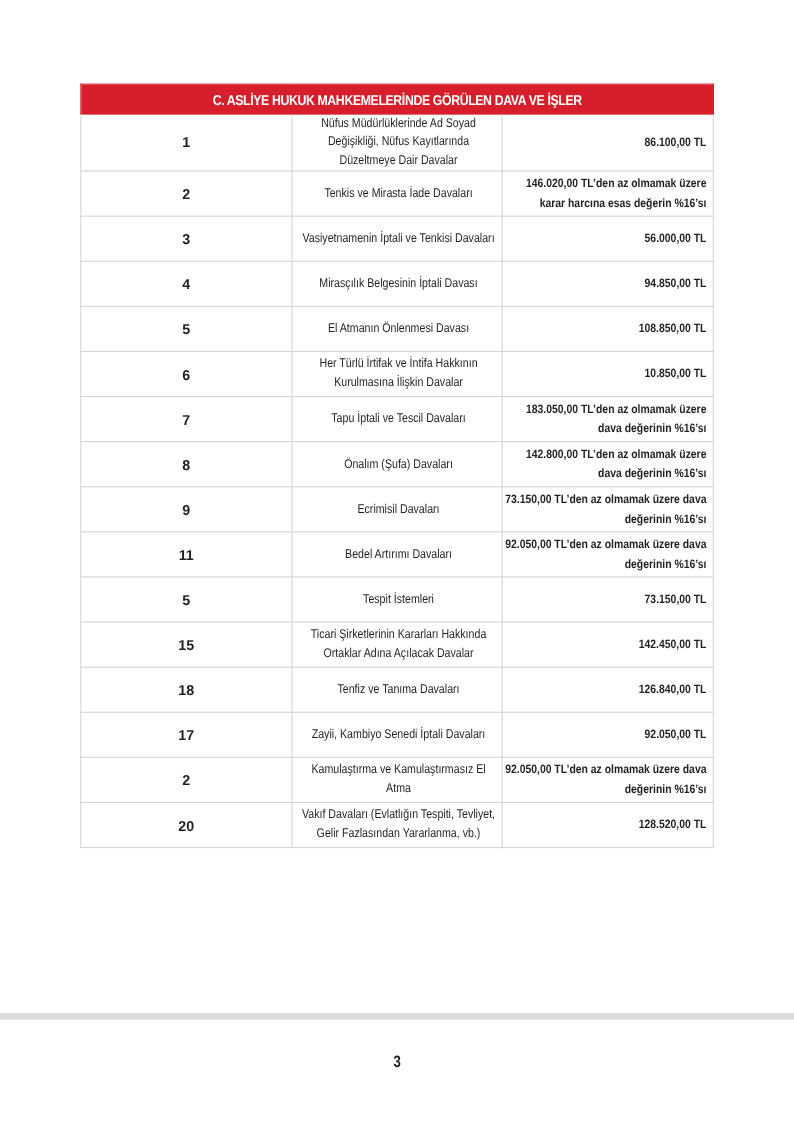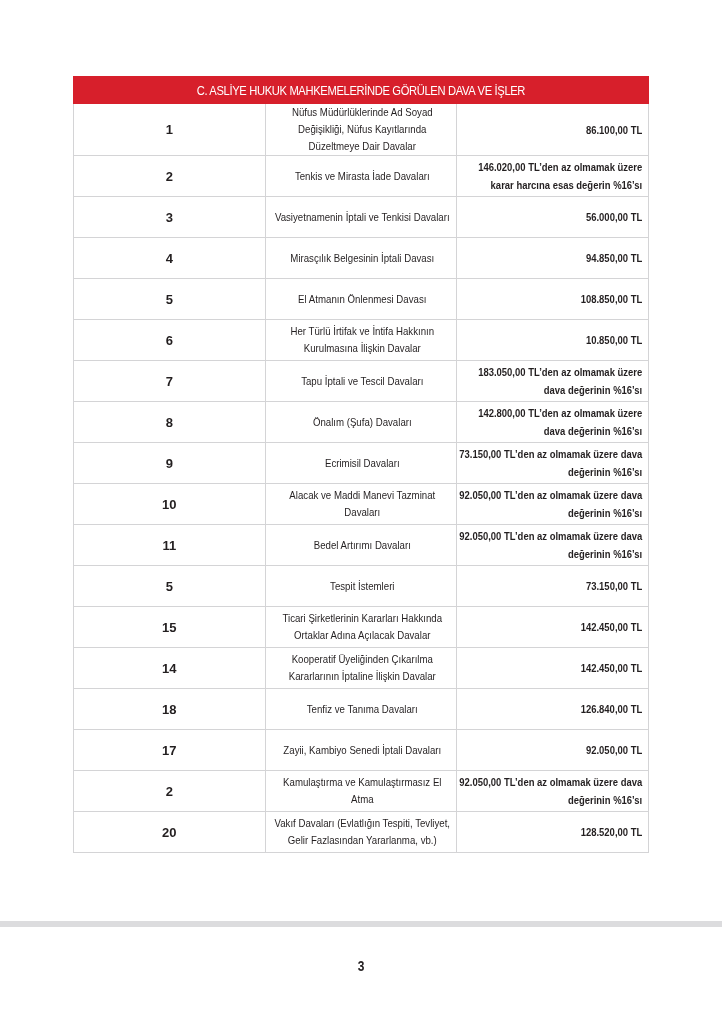--- a/index.html
+++ b/index.html
@@ -2,21 +2,21 @@
 <html><head>
 <meta charset="utf-8">
 <style>
   html, body { margin: 0; padding: 0; background: #ffffff; }
   body { width: 722px; height: 1024px; position: relative; overflow: hidden;
          font-family: "Liberation Sans", sans-serif; color: #231f20; }
   .fee-table { position: absolute; left: 73px; top: 76px; width: 576px;
                border-collapse: collapse; table-layout: fixed; }
   .fee-table td, .fee-table th { border: 1px solid #d4d4d6; padding: 0; }
   .hdr { background: #d71f2b; color: #ffffff; height: 26px;
-         font-weight: normal; font-size: 13px; text-align: center;
+         font-weight: bold; font-size: 13px; text-align: center;
          letter-spacing: -0.4px; font-stretch: condensed; border-color: #d71f2b !important; }
   .hdr span { display: inline-block; transform: scaleX(0.86); transform-origin: center; white-space: nowrap; }
   tr.row { height: 41px; }
   td.no { width: 37px; text-align: center; font-weight: bold; font-size: 13px; }
   td.name { width: 295px; font-size: 11.5px; line-height: 17px; padding-left: 6px !important; padding-right: 4px !important; text-align: center; }
   td.name span { display: inline-block; transform: scaleX(0.84); transform-origin: left center; width: 119%; }
   td.fee { text-align: right; font-weight: bold; font-size: 11px; line-height: 18px; padding-right: 6px !important; }
   td.fee span { display: inline-block; transform: scaleX(0.86); transform-origin: right center; width: 116%; margin-left: -16%; }
   .divider { position: absolute; left: 0; top: 921px; width: 722px; height: 6px; background: #dcdcde; }
   .page-no { position: absolute; left: 0; width: 722px; top: 957px; text-align: center;
@@ -72,42 +72,32 @@
         <td class="no"><span>8</span></td>
         <td class="name"><span>Önalım (Şufa) Davaları</span></td>
         <td class="fee"><span>142.800,00 TL’den az olmamak üzere dava değerinin %16’sı</span></td>
       </tr>
       <tr class="row">
         <td class="no"><span>9</span></td>
         <td class="name"><span>Ecrimisil Davaları</span></td>
         <td class="fee"><span>73.150,00 TL’den az olmamak üzere dava değerinin %16’sı</span></td>
       </tr>
       <tr class="row">
-        <td class="no"><span>10</span></td>
-        <td class="name"><span>Alacak ve Maddi Manevi Tazminat Davaları</span></td>
-        <td class="fee"><span>92.050,00 TL’den az olmamak üzere dava değerinin %16’sı</span></td>
-      </tr>
-      <tr class="row">
         <td class="no"><span>11</span></td>
         <td class="name"><span>Bedel Artırımı Davaları</span></td>
         <td class="fee"><span>92.050,00 TL’den az olmamak üzere dava değerinin %16’sı</span></td>
       </tr>
       <tr class="row">
         <td class="no"><span>5</span></td>
         <td class="name"><span>Tespit İstemleri</span></td>
         <td class="fee"><span>73.150,00 TL</span></td>
       </tr>
       <tr class="row">
         <td class="no"><span>15</span></td>
         <td class="name"><span>Ticari Şirketlerinin Kararları Hakkında Ortaklar Adına Açılacak Davalar</span></td>
-        <td class="fee"><span>142.450,00 TL</span></td>
-      </tr>
-      <tr class="row">
-        <td class="no"><span>14</span></td>
-        <td class="name"><span>Kooperatif Üyeliğinden Çıkarılma Kararlarının İptaline İlişkin Davalar</span></td>
         <td class="fee"><span>142.450,00 TL</span></td>
       </tr>
       <tr class="row">
         <td class="no"><span>18</span></td>
         <td class="name"><span>Tenfiz ve Tanıma Davaları</span></td>
         <td class="fee"><span>126.840,00 TL</span></td>
       </tr>
       <tr class="row">
         <td class="no"><span>17</span></td>
         <td class="name"><span>Zayii, Kambiyo Senedi İptali Davaları</span></td>

